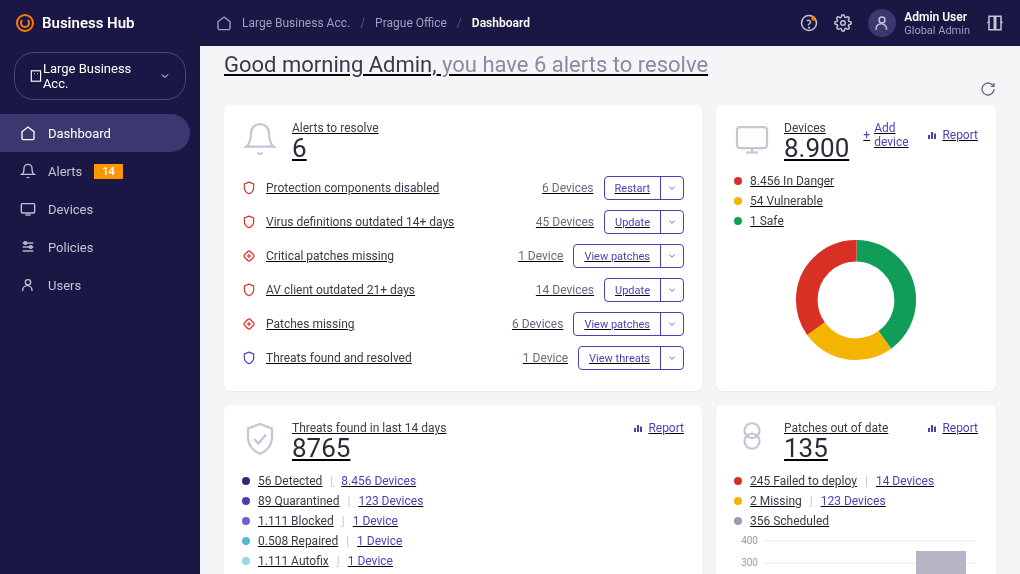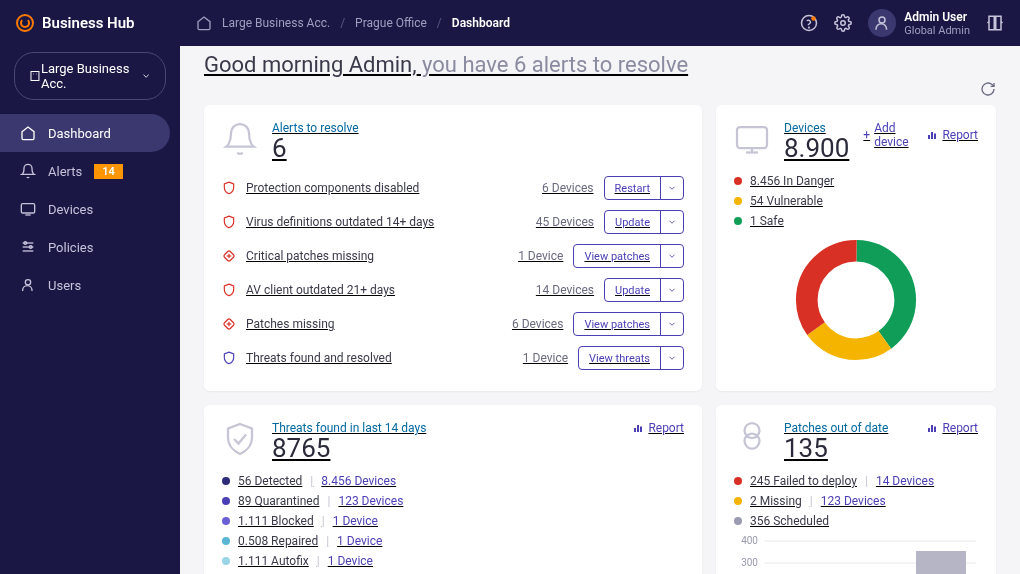--- a/index.html
+++ b/index.html
@@ -1,18 +1,18 @@
 <!DOCTYPE html>
 <html><head>
 <meta charset="utf-8">
 <style>
 * { box-sizing: border-box; margin: 0; padding: 0; }
 body { font-family: -apple-system, BlinkMacSystemFont, "Segoe UI", Roboto, sans-serif; background: #f5f5f7; width: 1020px; height: 574px; overflow: hidden; }
 .app { display: flex; height: 574px; }
-.sidebar { width: 180px; background: #1a1744; color: #fff; display: flex; flex-direction: column; }
+.sidebar { width: 200px; background: #1a1744; color: #fff; display: flex; flex-direction: column; }
 .logo { display: flex; align-items: center; padding: 14px 16px; font-size: 15px; font-weight: 600; gap: 8px; }
 .logo-icon { width: 18px; height: 18px; border: 2px solid #ff7a00; border-radius: 50%; position: relative; }
 .logo-icon::after { content: ""; position: absolute; inset: 2px; border: 2px solid #ff7a00; border-radius: 50%; border-top-color: transparent; }
 .acct-select { margin: 6px 14px 14px; border: 1px solid #4a4770; border-radius: 20px; padding: 8px 14px; display: flex; align-items: center; justify-content: space-between; font-size: 13px; cursor: pointer; }
 .nav { list-style: none; }
 .nav li { display: flex; align-items: center; gap: 12px; padding: 11px 20px; font-size: 13px; color: #c5c3da; cursor: pointer; }
 .nav li.active { background: #3b3870; color: #fff; border-radius: 0 20px 20px 0; margin-right: 10px; }
 .nav .badge { background: #ff9500; color: #fff; border-radius: 0; padding: 1px 8px; font-size: 11px; font-weight: 600; }
 .nav svg { width: 16px; height: 16px; flex-shrink: 0; }
 .main { flex: 1; display: flex; flex-direction: column; overflow: hidden; }
@@ -27,21 +27,21 @@
 .userbox .role { color: #a09ec0; font-size: 11px; }
 .avatar { width: 28px; height: 28px; border-radius: 50%; background: #3b3870; display: flex; align-items: center; justify-content: center; }
 .content { flex: 1; overflow-y: auto; padding: 6px 24px; text-decoration: underline; }
 .greeting { font-size: 22px; color: #3a3a4a; margin-bottom: 4px; }
 .greeting .light { color: #8a8aa0; font-weight: 400; }
 .refresh-row { display: flex; justify-content: flex-end; margin-bottom: 8px; }
 .grid { display: grid; grid-template-columns: 1fr 280px; gap: 14px; }
 .card { background: #fff; border-radius: 6px; padding: 16px 18px; box-shadow: 0 1px 2px rgba(0,0,0,0.05); }
 .card-head { display: flex; align-items: flex-start; gap: 14px; margin-bottom: 10px; }
 .card-head .bigicon { width: 36px; height: 36px; color: #c5c5d5; flex-shrink: 0; }
-.card-title { font-size: 12px; color: #0369a1; }
+.card-title { font-size: 12px; color: #404040; }
 .card-num { font-size: 26px; font-weight: 400; color: #2a2a3a; line-height: 1; }
 .card-actions { margin-left: auto; display: flex; gap: 14px; font-size: 12px; }
 .card-actions a { color: #4b3fb5; text-decoration: none; cursor: pointer; display: flex; align-items: center; gap: 4px; }
 .alert-row { display: flex; align-items: center; gap: 10px; padding: 5px 0; font-size: 12px; color: #3a3a4a; }
 .alert-row .aicon { width: 14px; height: 14px; flex-shrink: 0; }
 .alert-row .count { margin-left: auto; color: #6a6a80; }
 .alert-row .actbtn { border: 1px solid #4b3fb5; color: #4b3fb5; background: #fff; border-radius: 4px; font-size: 11px; display: flex; align-items: center; height: 24px; overflow: hidden; cursor: pointer; }
 .alert-row .actbtn span { padding: 0 10px; }
 .alert-row .actbtn .chev { border-left: 1px solid #4b3fb5; padding: 0 6px; height: 100%; display: flex; align-items: center; }
 .dev-legend { font-size: 12px; list-style: none; }

